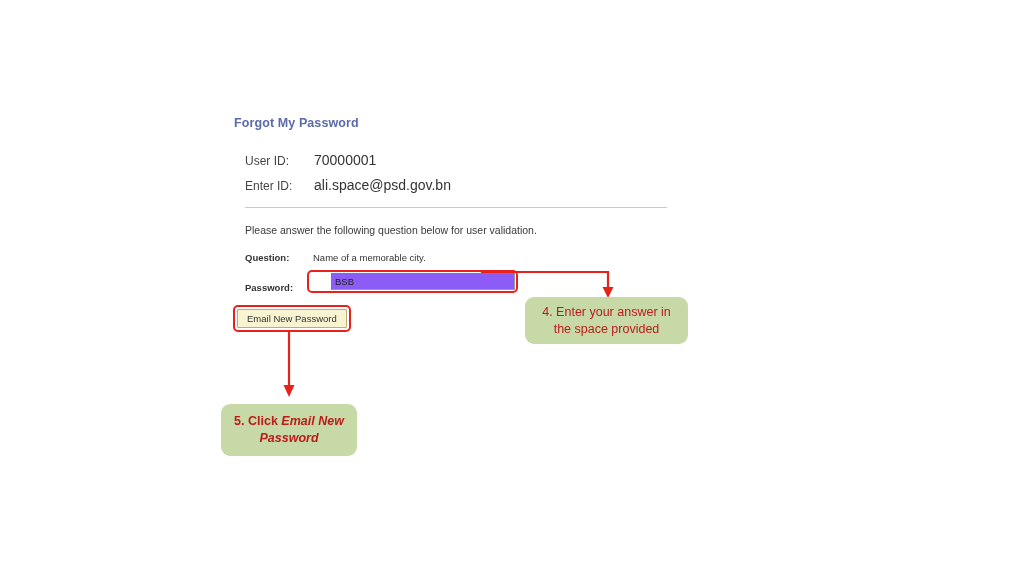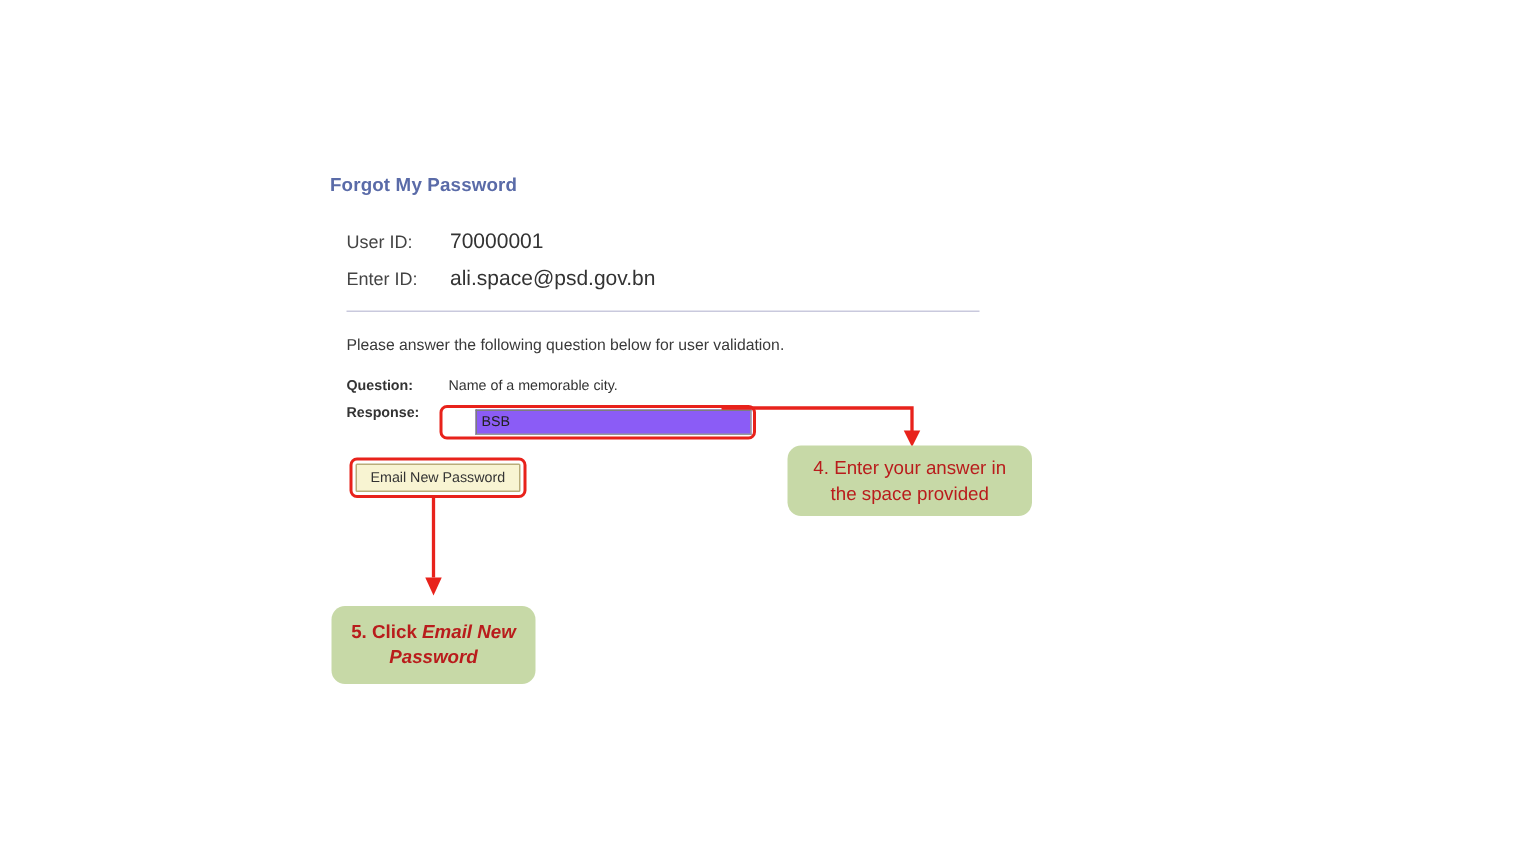--- a/index.html
+++ b/index.html
@@ -12,21 +12,21 @@
     height: 576px;
     position: relative;
     overflow: hidden;
     font-family: "Liberation Sans", sans-serif;
     -webkit-font-smoothing: antialiased;
   }
 
   
   #form-panel {
     position: absolute;
-    left: 220px;
+    left: 234px;
     top: 116px;
     width: 440px;
   }
 
   #page-title {
     font-size: 12.5px;
     font-weight: bold;
     color: #5a6ba8;
     letter-spacing: 0.1px;
     margin: 0 0 22px 0;
@@ -59,21 +59,21 @@
 
   #validation-note {
     font-size: 10.5px;
     color: #3a3a3a;
     margin: 16px 0 0 11px;
   }
 
   
   .qr-row {
     display: flex;
-    align-items: flex-start;
+    align-items: flex-end;
     margin-left: 11px;
   }
   #question-row { margin-top: 16px; }
   #response-row { margin-top: 7px; }
 
   .qr-label {
     width: 62px;
     flex: 0 0 62px;
     font-size: 9.5px;
     font-weight: bold;
@@ -194,21 +194,21 @@
   <div id="divider"></div>
 
   <div id="validation-note">Please answer the following question below for user validation.</div>
 
   <div class="qr-row" id="question-row">
     <div class="qr-label">Question:</div>
     <div id="question-value">Name of a memorable city.</div>
   </div>
 
   <div class="qr-row" id="response-row">
-    <div class="qr-label">Response:</div>
+    <div class="qr-label">Password:</div>
     <span class="input-highlight">
       <input id="response-input" type="text" value="BSB" style="">
     </span>
   </div>
 
 </div>
 
 <div id="button-highlight">
   <button id="email-password-button">Email New Password</button>
 </div>

